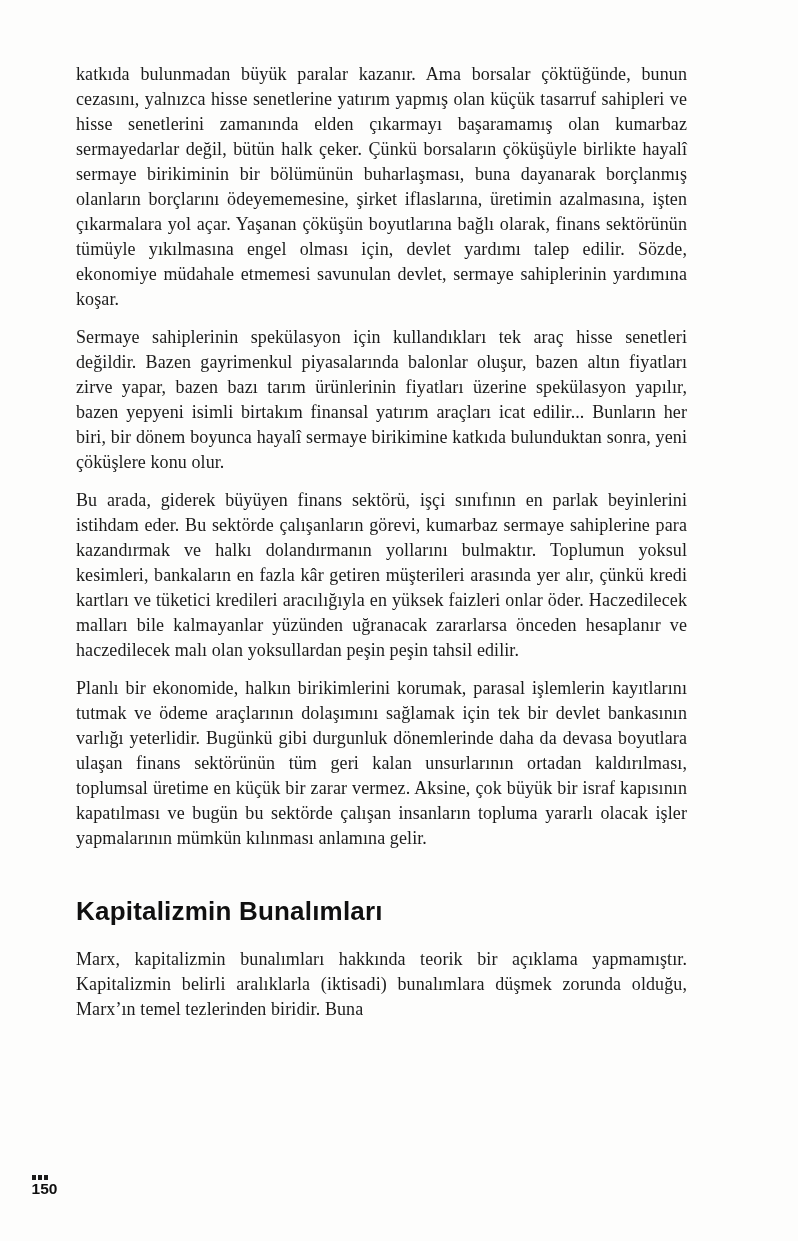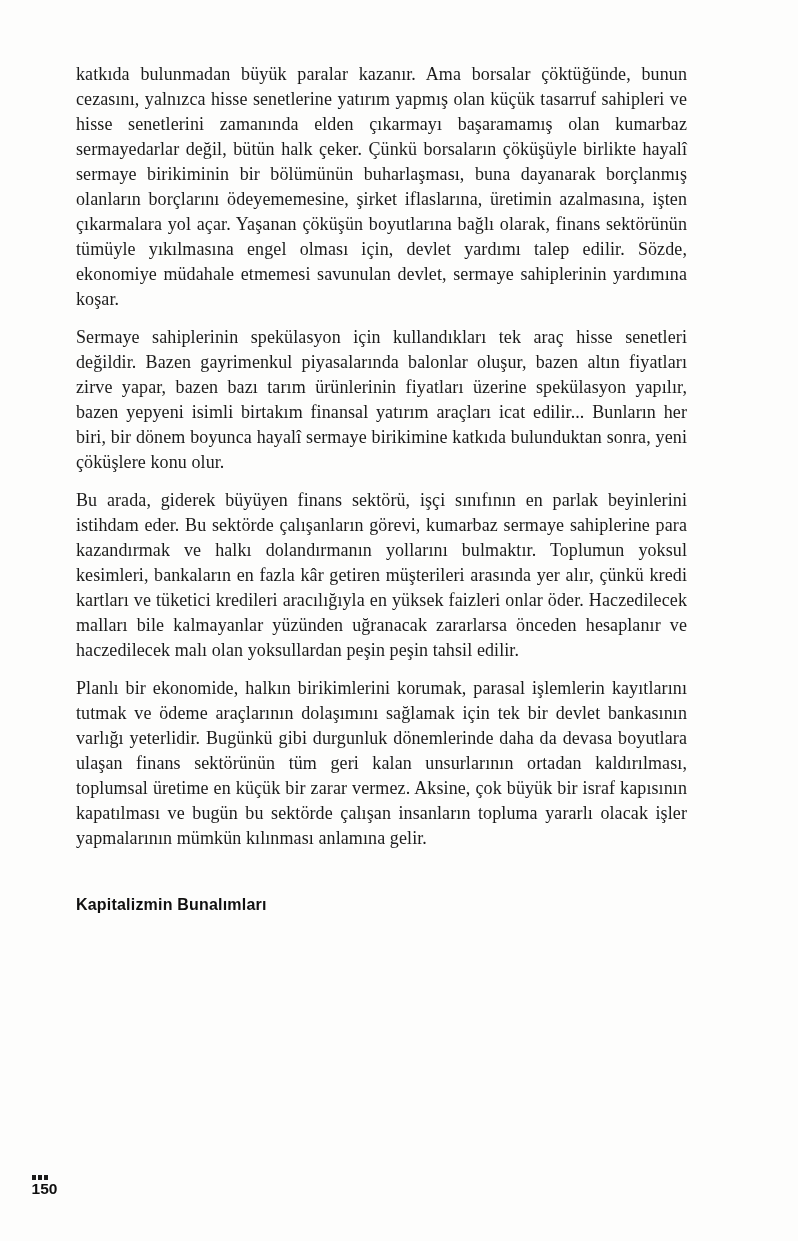--- a/index.html
+++ b/index.html
@@ -23,21 +23,21 @@
     font-size: 18px;
     line-height: 25px;
     text-align: justify;
     text-justify: inter-word;
     letter-spacing: 0.1px;
     hyphens: auto;
     -webkit-hyphens: auto;
   }
   .section-heading {
     font-family: "Liberation Sans", "DejaVu Sans", sans-serif;
-    font-size: 16px;
+    font-size: 26px;
     font-weight: 700;
     color: #101010;
     letter-spacing: 0.2px;
     margin: 45px 0 20px 0;
   }
   .page-footer {
     position: absolute;
     left: 27px;
     top: 1175px;
     height: 18px;
@@ -73,20 +73,21 @@
 </style>
 </head>
 <body>
 
 <main class="text-block">
   <p class="para">katkıda bulunmadan büyük paralar kazanır. Ama borsalar çöktüğünde, bunun cezasını, yalnızca hisse senetlerine yatırım yapmış olan küçük tasarruf sahipleri ve hisse senetlerini zamanında elden çıkarmayı başaramamış olan kumarbaz sermayedarlar değil, bütün halk çeker. Çünkü borsaların çöküşüyle birlikte hayalî sermaye birikiminin bir bölümünün buharlaşması, buna dayanarak borçlanmış olanların borçlarını ödeyememesine, şirket iflaslarına, üretimin azalmasına, işten çıkarmalara yol açar. Yaşanan çöküşün boyutlarına bağlı olarak, finans sektörünün tümüyle yıkılmasına engel olması için, devlet yardımı talep edilir. Sözde, ekonomiye müdahale etmemesi savunulan devlet, sermaye sahiplerinin yardımına koşar.</p>
   <p class="para">Sermaye sahiplerinin spekülasyon için kullandıkları tek araç hisse senetleri değildir. Bazen gayrimenkul piyasalarında balonlar oluşur, bazen altın fiyatları zirve yapar, bazen bazı tarım ürünlerinin fiyatları üzerine spekülasyon yapılır, bazen yepyeni isimli birtakım finansal yatırım araçları icat edilir... Bunların her biri, bir dönem boyunca hayalî sermaye birikimine katkıda bulunduktan sonra, yeni çöküşlere konu olur.</p>
   <p class="para">Bu arada, giderek büyüyen finans sektörü, işçi sınıfının en parlak beyinlerini istihdam eder. Bu sektörde çalışanların görevi, kumarbaz sermaye sahiplerine para kazandırmak ve halkı dolandırmanın yollarını bulmaktır. Toplumun yoksul kesimleri, bankaların en fazla kâr getiren müşterileri arasında yer alır, çünkü kredi kartları ve tüketici kredileri aracılığıyla en yüksek faizleri onlar öder. Haczedilecek malları bile kalmayanlar yüzünden uğranacak zararlarsa önceden hesaplanır ve haczedilecek malı olan yoksullardan peşin peşin tahsil edilir.</p>
   <p class="para">Planlı bir ekonomide, halkın birikimlerini korumak, parasal işlemlerin kayıtlarını tutmak ve ödeme araçlarının dolaşımını sağlamak için tek bir devlet bankasının varlığı yeterlidir. Bugünkü gibi durgunluk dönemlerinde daha da devasa boyutlara ulaşan finans sektörünün tüm geri kalan unsurlarının ortadan kaldırılması, toplumsal üretime en küçük bir zarar vermez. Aksine, çok büyük bir israf kapısının kapatılması ve bugün bu sektörde çalışan insanların topluma yararlı olacak işler yapmalarının mümkün kılınması anlamına gelir.</p>
   <h2 class="section-heading">Kapitalizmin Bunalımları</h2>
+  <p class="para">Marx, kapitalizmin bunalımları hakkında teorik bir açıklama yapmamıştır. Kapitalizmin belirli aralıklarla (iktisadi) bunalımlara düşmek zorunda olduğu, Marx’ın temel tezlerinden biridir. Buna</p>
 </main>
 
 <footer class="page-footer">
   <span class="footer-rule"></span>
   <span class="footer-dots">
       <i></i>
       <i></i>
       <i></i>
     </span>
   <span class="page-number">150</span>

